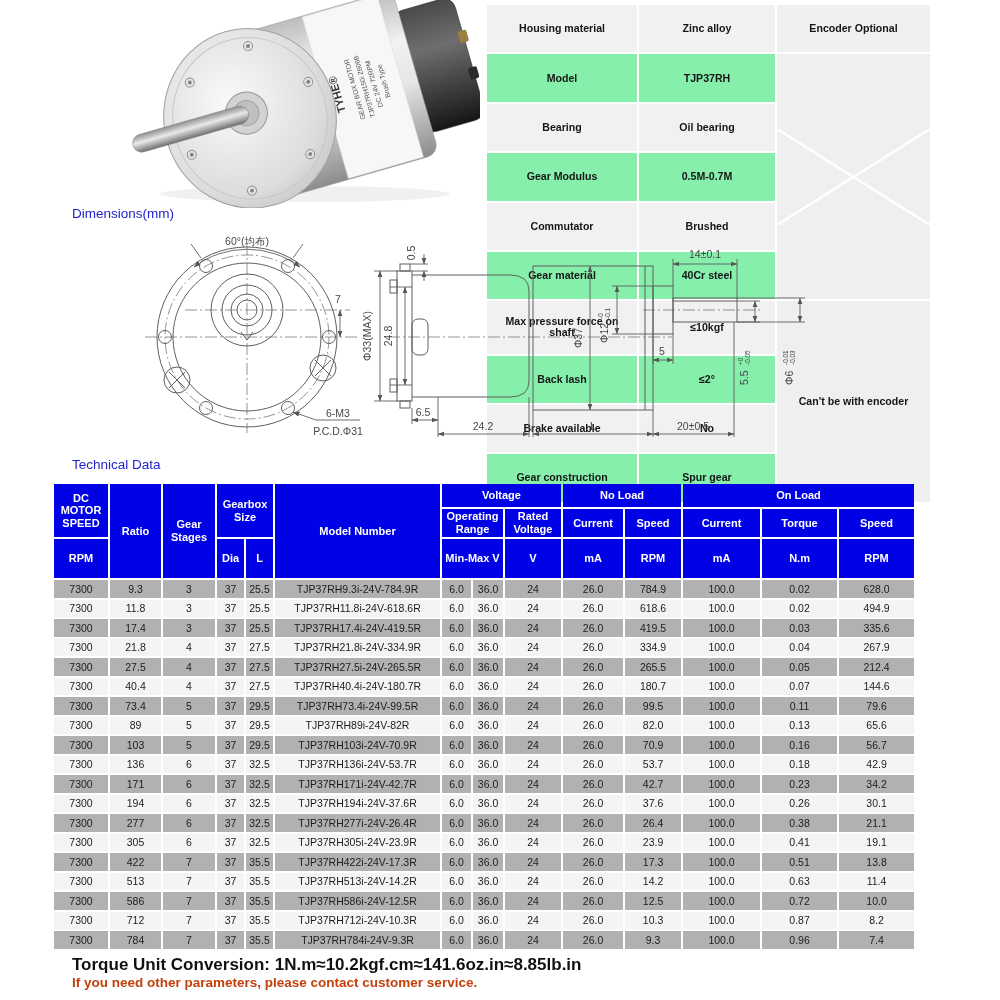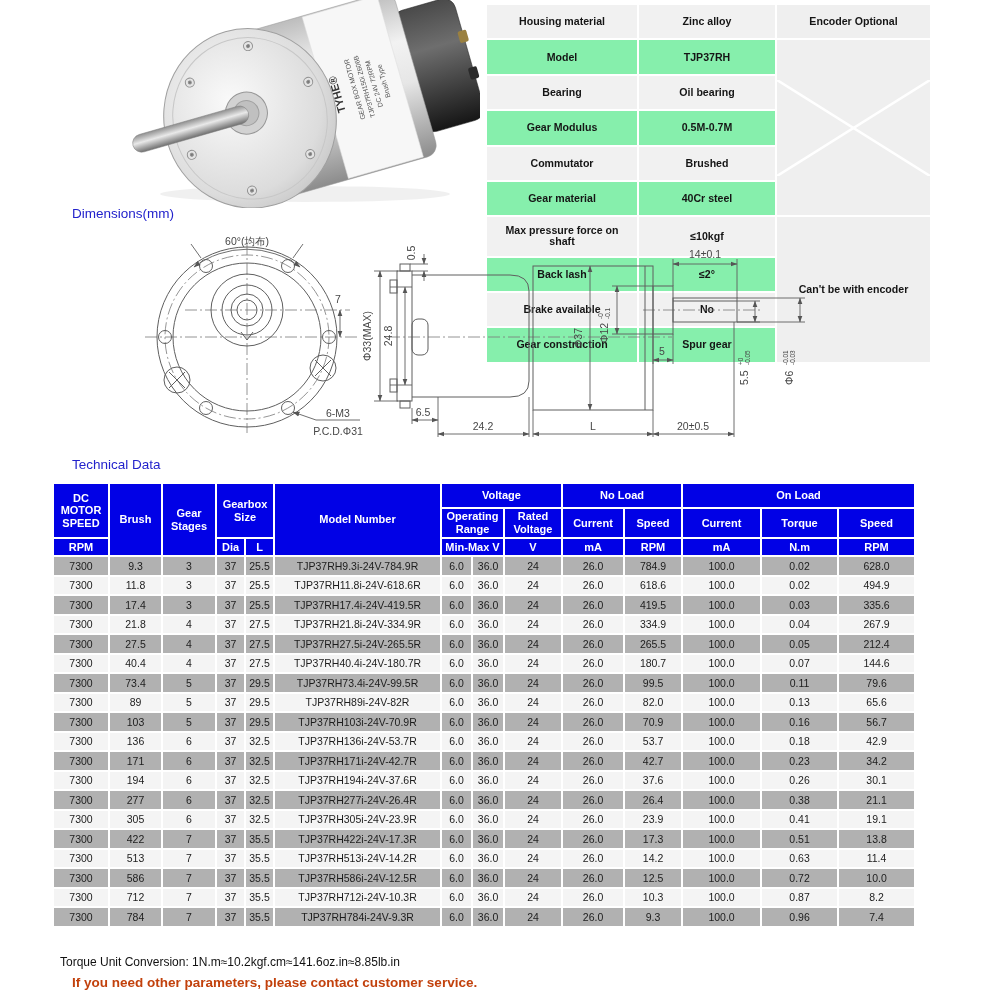--- a/index.html
+++ b/index.html
@@ -6,21 +6,21 @@
   body{width:1000px;height:1000px;background:#ffffff;position:relative;
        font-family:"Liberation Sans",sans-serif;overflow:hidden}
 
   
   .photo{position:absolute;left:100px;top:0;width:380px;height:208px}
 
   
   table.spec{position:absolute;left:485px;top:3px;width:447px;
              border-collapse:separate;border-spacing:2px;table-layout:fixed}
   table.spec td{height:17.4px;text-align:center;vertical-align:middle;
-                font-size:10.6px;font-weight:bold;color:#151515;padding:8px;line-height:1.05}
+                font-size:10.6px;font-weight:bold;color:#151515;padding:15px;line-height:1.05}
   table.spec col.c-lab{width:150px}
   table.spec col.c-val{width:136px}
   table.spec col.c-enc{width:153px}
   table.spec tr.light td{background:#f1f1f1}
   table.spec tr.dark  td{background:#86efac}
   table.spec td.enc, table.spec tr.dark td.enc, table.spec tr.light td.enc{background:#efefef}
   table.spec td.encx{padding:0}
   table.spec td.encx svg{width:100%;height:96px;display:block}
   table.spec td.encx line{stroke:#ffffff;stroke-width:2.5;vector-effect:non-scaling-stroke}
 
@@ -37,28 +37,28 @@
   .drawing text{fill:#474747;font-family:"Liberation Sans",sans-serif;font-size:10.5px}
   .drawing text.small{font-size:6.4px}
 
   
   table.tech{position:absolute;left:52px;top:482px;border-collapse:separate;
              border-spacing:2px;table-layout:fixed;width:864px}
   table.tech th{background:#0101e6;color:#ffffff;font-size:11px;font-weight:bold;
                 padding:0;vertical-align:middle;line-height:1.15}
   table.tech tr.hr1 th{height:23px}
   table.tech tr.hr2 th{height:28px}
-  table.tech tr.hr3 th{height:16px}
+  table.tech tr.hr3 th{height:39px}
   table.tech td{height:17.5px;text-align:center;vertical-align:middle;
                 font-size:10.5px;color:#1c1c1c;padding:0;white-space:nowrap}
   table.tech tr.dark td{background:#b1b1b1}
   table.tech tr.light td{background:#f4f4f4}
 
   
-  .foot1{position:absolute;left:60px;top:955px;font-size:12px;font-weight:normal;color:#111111}
+  .foot1{position:absolute;left:72px;top:955px;font-size:17px;font-weight:bold;color:#111111}
   .foot2{position:absolute;left:72px;top:975px;font-size:13.5px;font-weight:bold;color:#c2410c}
 </style>
 </head>
 <body>
 
 <div class="photo">
   <svg width="380" height="208" viewBox="0 0 380 208">
     <defs>
       <linearGradient id="gMetal" x1="0" y1="0" x2="0" y2="1">
         <stop offset="0" stop-color="#bdbdbd"></stop>
@@ -325,21 +325,21 @@
       <col style="width:56px">
     <col style="width:60px">
       <col style="width:56px">
       <col style="width:77px">
     <col style="width:75px">
       <col style="width:75px">
   </colgroup>
   <thead>
     <tr class="hr1">
       <th rowspan="2">DC MOTOR SPEED</th>
-      <th rowspan="3">Brush</th>
+      <th rowspan="3">Ratio</th>
       <th rowspan="3">Gear Stages</th>
       <th colspan="2" rowspan="2">Gearbox Size</th>
       <th rowspan="3">Model Number</th>
       <th colspan="3">Voltage</th>
       <th colspan="2">No Load</th>
       <th colspan="3">On Load</th>
     </tr>
     <tr class="hr2">
       <th colspan="2">Operating Range</th>
       <th>Rated Voltage</th>

